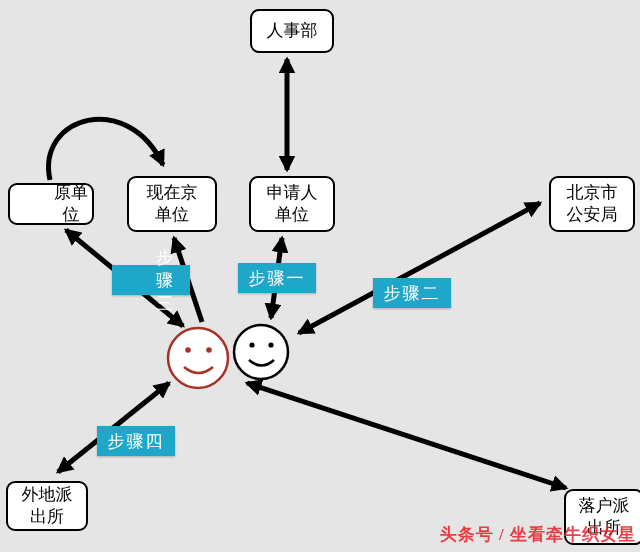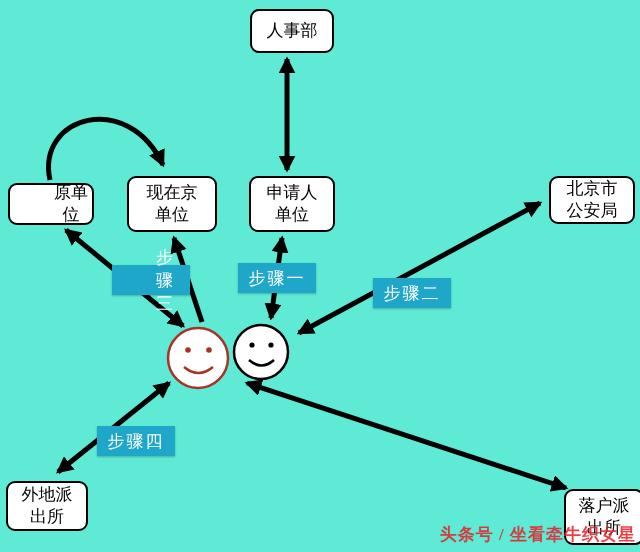--- a/index.html
+++ b/index.html
@@ -3,21 +3,21 @@
 <meta charset="utf-8">
 <style>
   * { margin: 0; padding: 0; box-sizing: border-box; }
   html, body { background: #ffffff; }
   body { font-family: "Liberation Sans", sans-serif; }
 
   .canvas {
     position: relative;
     width: 640px;
     height: 552px;
-    background: #5eead4;
+    background: #e5e5e5;
     overflow: hidden;
     text-decoration: underline;
   }
 
   .arrows {
     position: absolute;
     left: 0; top: 0;
     z-index: 1;
   }
 
@@ -35,21 +35,21 @@
     font-size: 17px;
     line-height: 1.3;
     color: #000000;
     font-family: "Liberation Serif", serif;
   }
 
   .n-hr        { left: 250px; top: 9px;   width: 84px; height: 44px; }
   .n-original  { left: 8px;   top: 183px; width: 86px; height: 42px; padding-left: 40px; }
   .n-current   { left: 127px; top: 176px; width: 90px; height: 56px; }
   .n-applicant { left: 249px; top: 176px; width: 86px; height: 56px; }
-  .n-psb       { left: 549px; top: 176px; width: 86px; height: 48px; text-align: center; }
+  .n-psb       { left: 549px; top: 176px; width: 86px; height: 56px; text-align: center; }
   .n-hometown  { left: 6px;   top: 481px; width: 82px; height: 50px; }
   .n-settle    { left: 564px; top: 489px; width: 80px; height: 56px; }
 
   .step {
     position: absolute;
     z-index: 3;
     width: 78px;
     height: 30px;
     display: flex;
     align-items: center;

